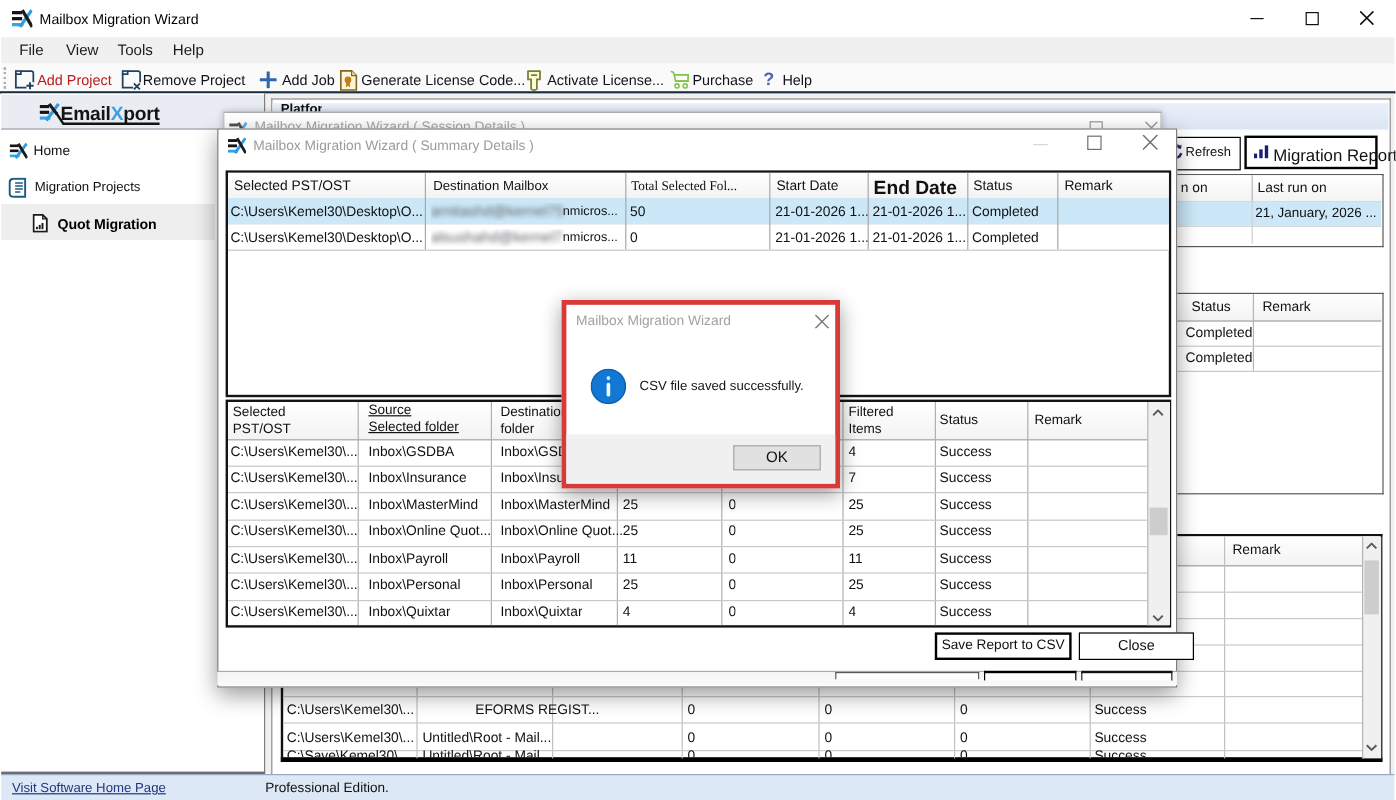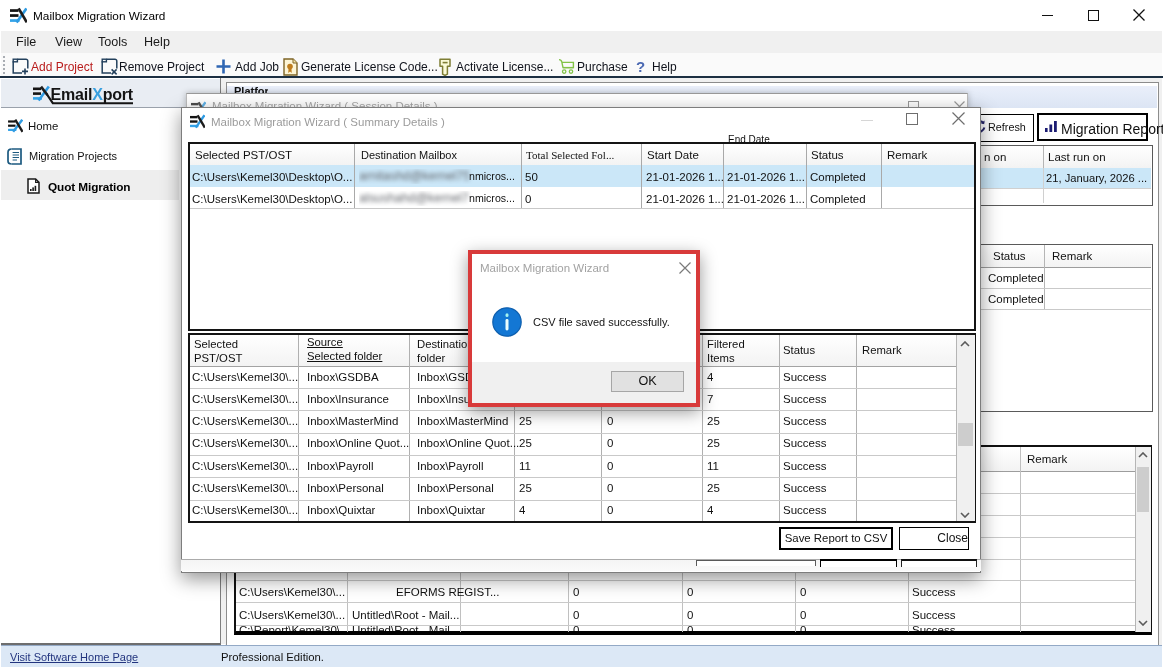--- a/index.html
+++ b/index.html
@@ -196,21 +196,21 @@
 <div class="tx" style="left:687px;top:586px;font-size:11.5px;color:#111;">0</div>
 <div class="tx" style="left:800px;top:586px;font-size:11.5px;color:#111;">0</div>
 <div class="tx" style="left:912px;top:586px;font-size:11.5px;color:#111;">Success</div>
 <div class="tx" style="left:239px;top:609px;font-size:11.5px;color:#111;">C:\Users\Kemel30\...</div>
 <div class="tx" style="left:352px;top:609px;font-size:11.5px;color:#111;">Untitled\Root - Mail...</div>
 <div class="tx" style="left:573px;top:609px;font-size:11.5px;color:#111;">0</div>
 <div class="tx" style="left:687px;top:609px;font-size:11.5px;color:#111;">0</div>
 <div class="tx" style="left:800px;top:609px;font-size:11.5px;color:#111;">0</div>
 <div class="tx" style="left:912px;top:609px;font-size:11.5px;color:#111;">Success</div>
 <div class="ab" style="left:236px;top:624px;width:899px;height:7px;overflow:hidden;">
-<div class="tx" style="left:3px;top:0px;font-size:11.5px;color:#111;">C:\Report\Kemel30\</div>
+<div class="tx" style="left:3px;top:0px;font-size:11.5px;color:#111;">C:\Save\Kemel30\</div>
 <div class="tx" style="left:116px;top:0px;font-size:11.5px;color:#111;">Untitled\Root - Mail</div>
 <div class="tx" style="left:337px;top:0px;font-size:11.5px;color:#111;">0</div>
 <div class="tx" style="left:451px;top:0px;font-size:11.5px;color:#111;">0</div>
 <div class="tx" style="left:564px;top:0px;font-size:11.5px;color:#111;">0</div>
 <div class="tx" style="left:676px;top:0px;font-size:11.5px;color:#111;">Success</div>
 </div>
 
 <div class="ab" style="left:1135px;top:447px;width:15px;height:185px;background:#f0f0f0;border-left:1px solid #b5b5b5;"></div>
 <svg class="ab" style="left:1138px;top:452px;" width="10" height="6" viewBox="0 0 10 6">
     <path class="chev" d="M1 5 L5 1 L9 5"></path>
@@ -249,21 +249,21 @@
 <svg class="ab" style="left:952px;top:112px;" width="13" height="13" viewBox="0 0 13 13">
     <path d="M0.5 0.5 L12.5 12.5 M12.5 0.5 L0.5 12.5" stroke="#6e6e6e" stroke-width="1.2"></path>
   </svg>
 
 <div class="ab" style="left:188px;top:142px;width:788px;height:189px;border:2px solid #141414;box-sizing:border-box;background:#fff;"></div>
 <div class="ab hdrgrad" style="left:190px;top:144px;width:784px;height:21px;border-bottom:1px solid #a3a3a3;"></div>
 <div class="tx" style="left:195px;top:149px;font-size:11.5px;color:#111;">Selected PST/OST</div>
 <div class="tx" style="left:361px;top:149px;font-size:11px;color:#111;">Destination Mailbox</div>
 <div class="tx" style="left:526px;top:149px;font-size:11px;color:#111;font-family:Liberation Serif, serif;">Total Selected Fol...</div>
 <div class="tx" style="left:647px;top:149px;font-size:11.5px;color:#111;">Start Date</div>
-<div class="tx" style="left:728px;top:134px;font-size:10px;color:#111;">End Date</div>
+<div class="tx" style="left:728px;top:149px;font-size:16px;color:#111;font-weight:bold;">End Date</div>
 <div class="tx" style="left:811px;top:149px;font-size:11.5px;color:#111;">Status</div>
 <div class="tx" style="left:887px;top:149px;font-size:11.5px;color:#111;">Remark</div>
 
 <div class="ab" style="left:190px;top:165px;width:784px;height:21.5px;background:#cbe7f8;border-bottom:1px solid #c9c9c9;"></div>
 <div class="tx" style="left:192px;top:171px;font-size:11.5px;color:#111;">C:\Users\Kemel30\Desktop\O...</div>
 <div class="ab" style="left:359px;top:169px;width:156px;height:15px;overflow:hidden;"><span style="display:inline-block;width:110px;height:14px;overflow:hidden;filter:blur(2.2px);font-size:12.4px;color:#63666c;vertical-align:top;">arnitashd@kernel75.on</span><span style="font-size:10.6px;color:#111;vertical-align:top;line-height:14px;">nmicros...</span></div>
 <div class="tx" style="left:525px;top:171px;font-size:11.5px;color:#111;">50</div>
 <div class="tx" style="left:646px;top:171px;font-size:11.5px;color:#111;">21-01-2026 1...</div>
 <div class="tx" style="left:727px;top:171px;font-size:11.5px;color:#111;">21-01-2026 1...</div>
 <div class="tx" style="left:810px;top:171px;font-size:11.5px;color:#111;">Completed</div>
@@ -359,21 +359,21 @@
 <div class="ab" style="left:956px;top:335px;width:18px;height:186px;background:#f0f0f0;border-left:1px solid #b5b5b5;"></div>
 <svg class="ab" style="left:960px;top:341px;" width="10" height="6" viewBox="0 0 10 6">
     <path class="chev" d="M1 5 L5 1 L9 5"></path>
   </svg>
 <div class="ab" style="left:958px;top:423px;width:15px;height:23px;background:#cdcdcd;"></div>
 <svg class="ab" style="left:960px;top:512px;" width="10" height="6" viewBox="0 0 10 6">
     <path class="chev" d="M1 1 L5 5 L9 1"></path>
   </svg>
 
 <div class="ab" style="left:779px;top:527px;width:114px;height:23px;background:#fff;border:2px solid #000;box-sizing:border-box;text-align:center;font-size:11.4px;color:#111;line-height:19px;white-space:nowrap;">Save Report to CSV</div>
-<div class="ab" style="left:899px;top:527px;width:70px;height:23px;background:#fff;border:1px solid #000;box-sizing:border-box;text-align:right;font-size:12px;color:#111;line-height:21px;">Close</div>
+<div class="ab" style="left:899px;top:527px;width:96px;height:23px;background:#fff;border:1px solid #000;box-sizing:border-box;text-align:center;font-size:12px;color:#111;line-height:21px;">Close</div>
 
 <div class="ab" style="left:181px;top:559px;width:800px;height:1px;background:#ababab;"></div>
 <div class="ab" style="left:181px;top:560px;width:800px;height:11px;background:linear-gradient(#f4f4f4,#fafafa);"></div>
 <div class="ab" style="left:696px;top:560px;width:118px;height:5px;background:#fff;border:1px solid #5a5a5a;border-bottom:none;"></div>
 <div class="ab" style="left:820px;top:559px;width:75px;height:6px;background:#fff;border:1px solid #000;border-top:2.5px solid #000;border-bottom:none;"></div>
 <div class="ab" style="left:901px;top:559px;width:74px;height:6px;background:#fff;border:1px solid #222;border-top:2px solid #111;border-bottom:none;"></div>
 
 <div class="ab" style="left:468px;top:250px;width:232px;height:157px;background:#fff;border:4px solid #d83a3a;box-sizing:border-box;box-shadow:0 5px 16px rgba(0,0,0,0.4);"></div>
 <div class="tx" style="left:480px;top:262px;font-size:11.5px;color:#a2a2a2;">Mailbox Migration Wizard</div>
 <svg class="ab" style="left:679px;top:262px;" width="12" height="12" viewBox="0 0 12 12">

